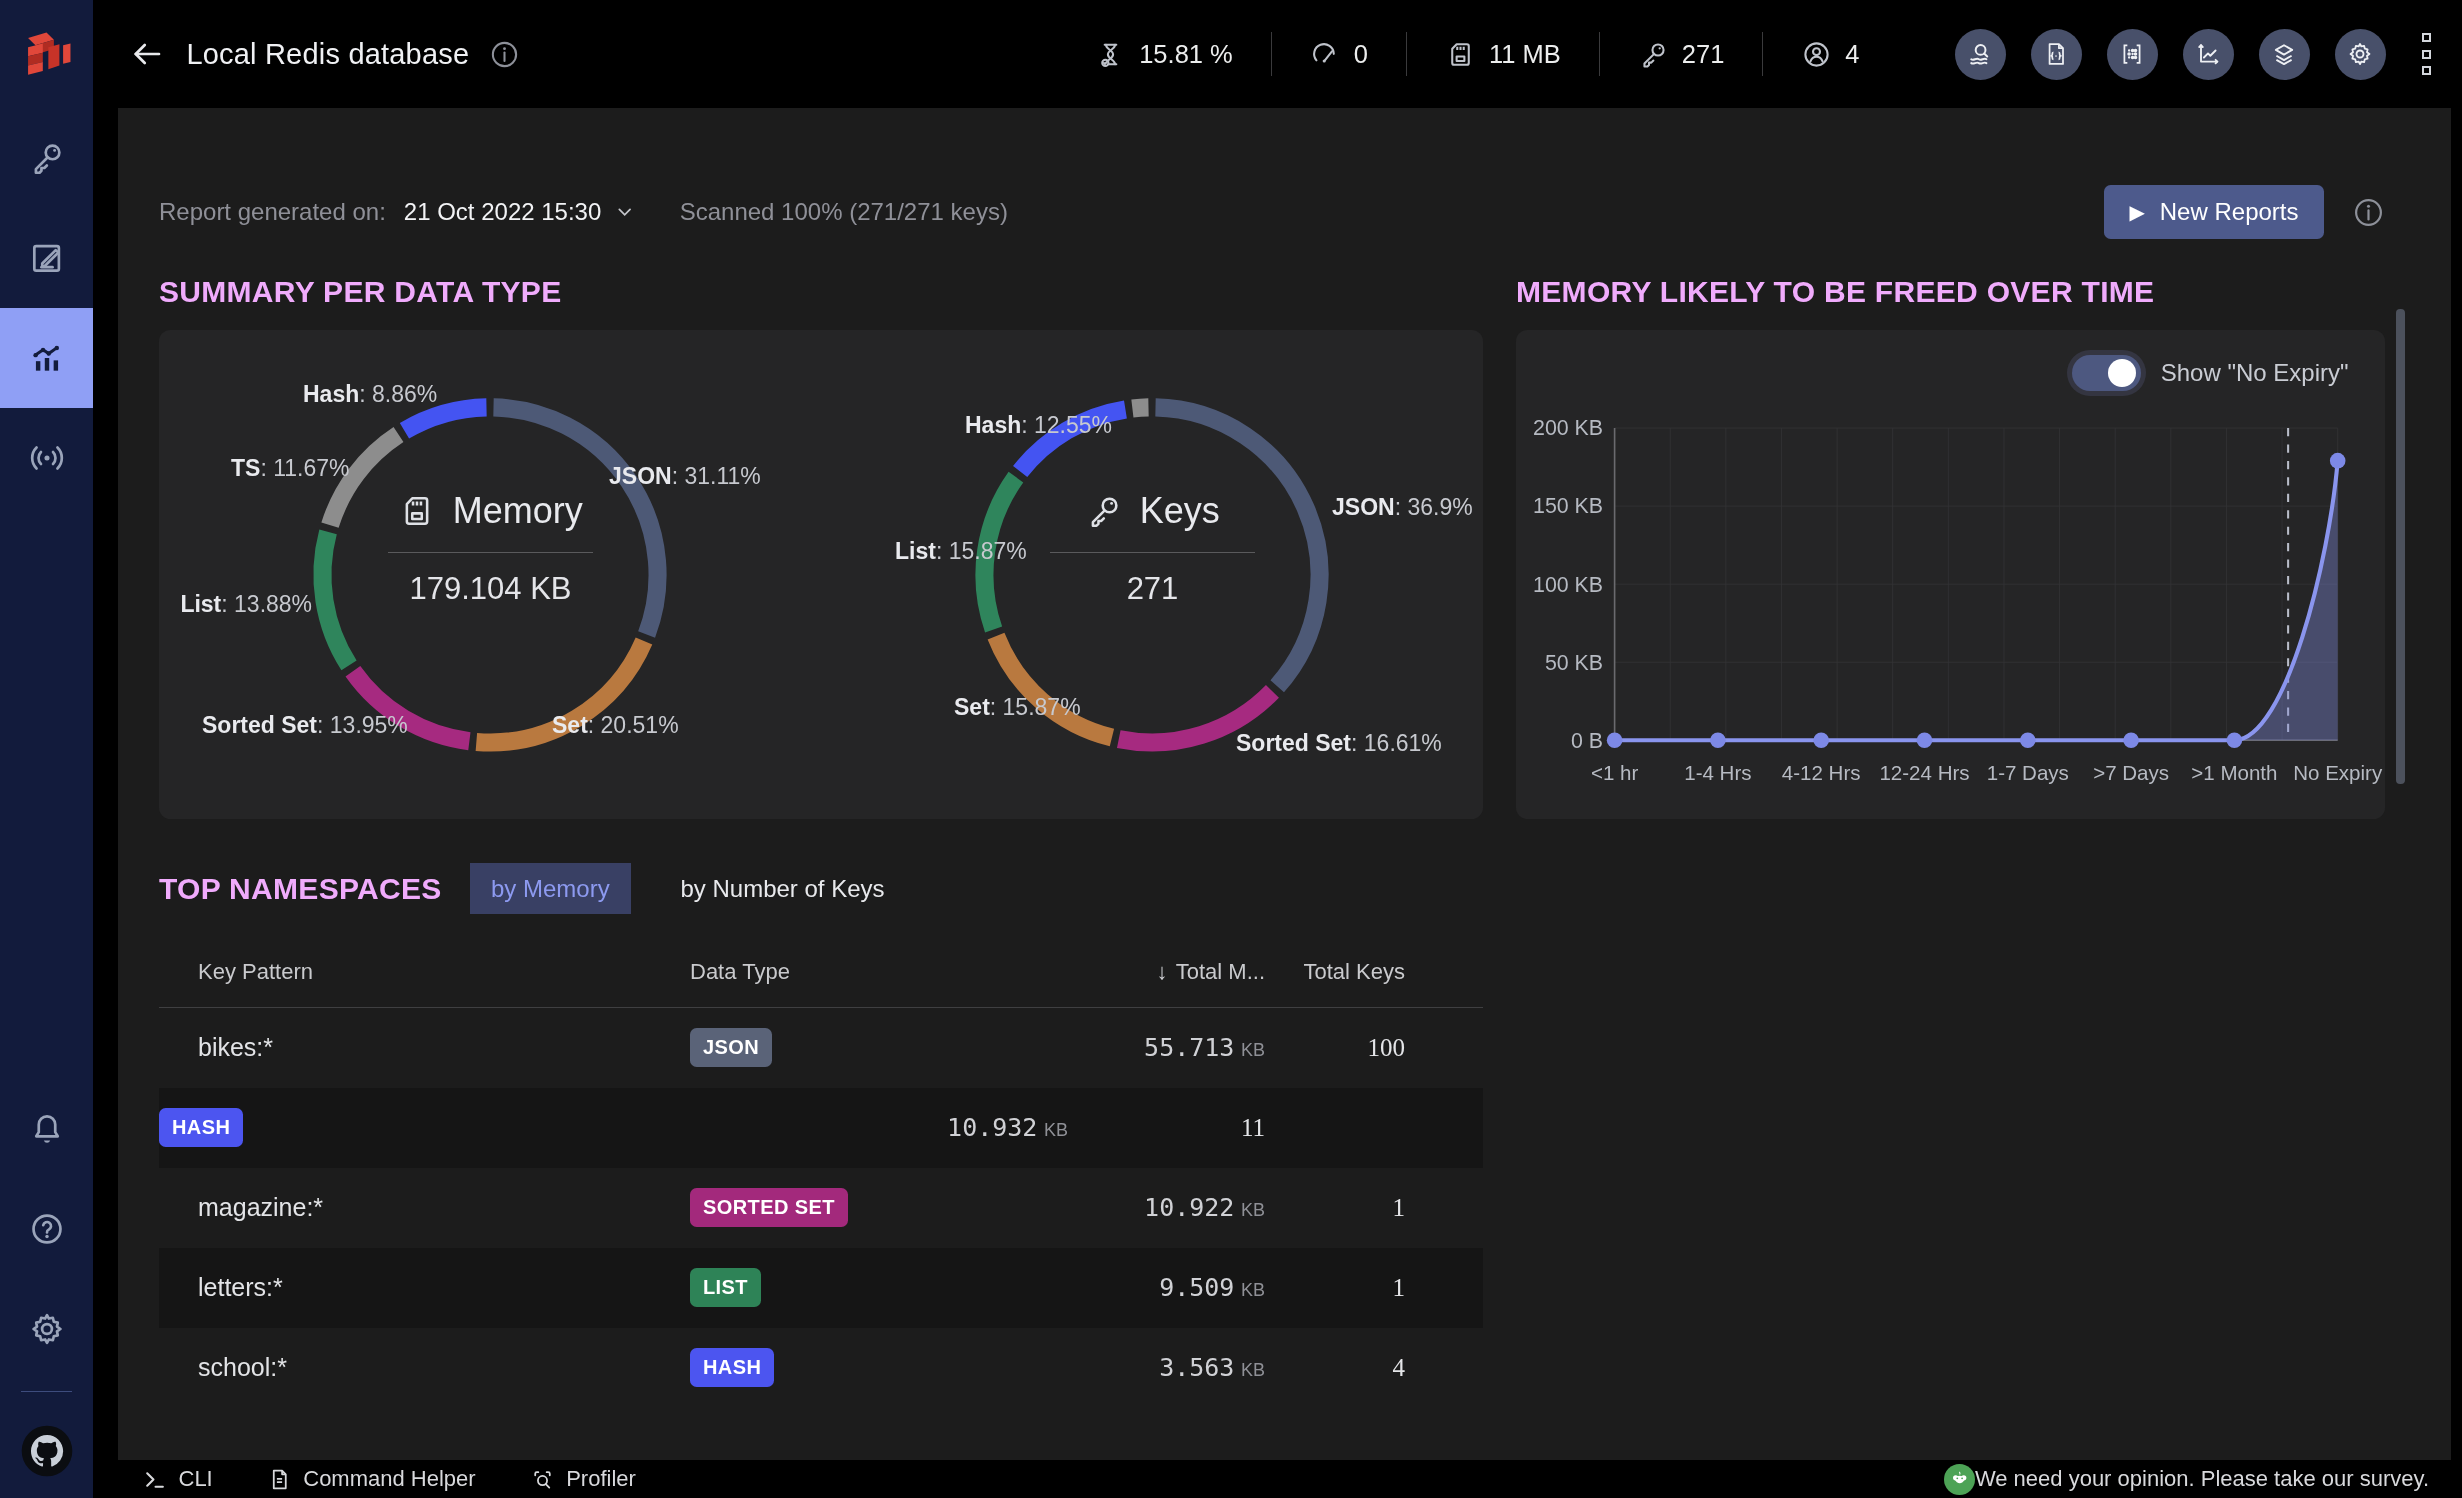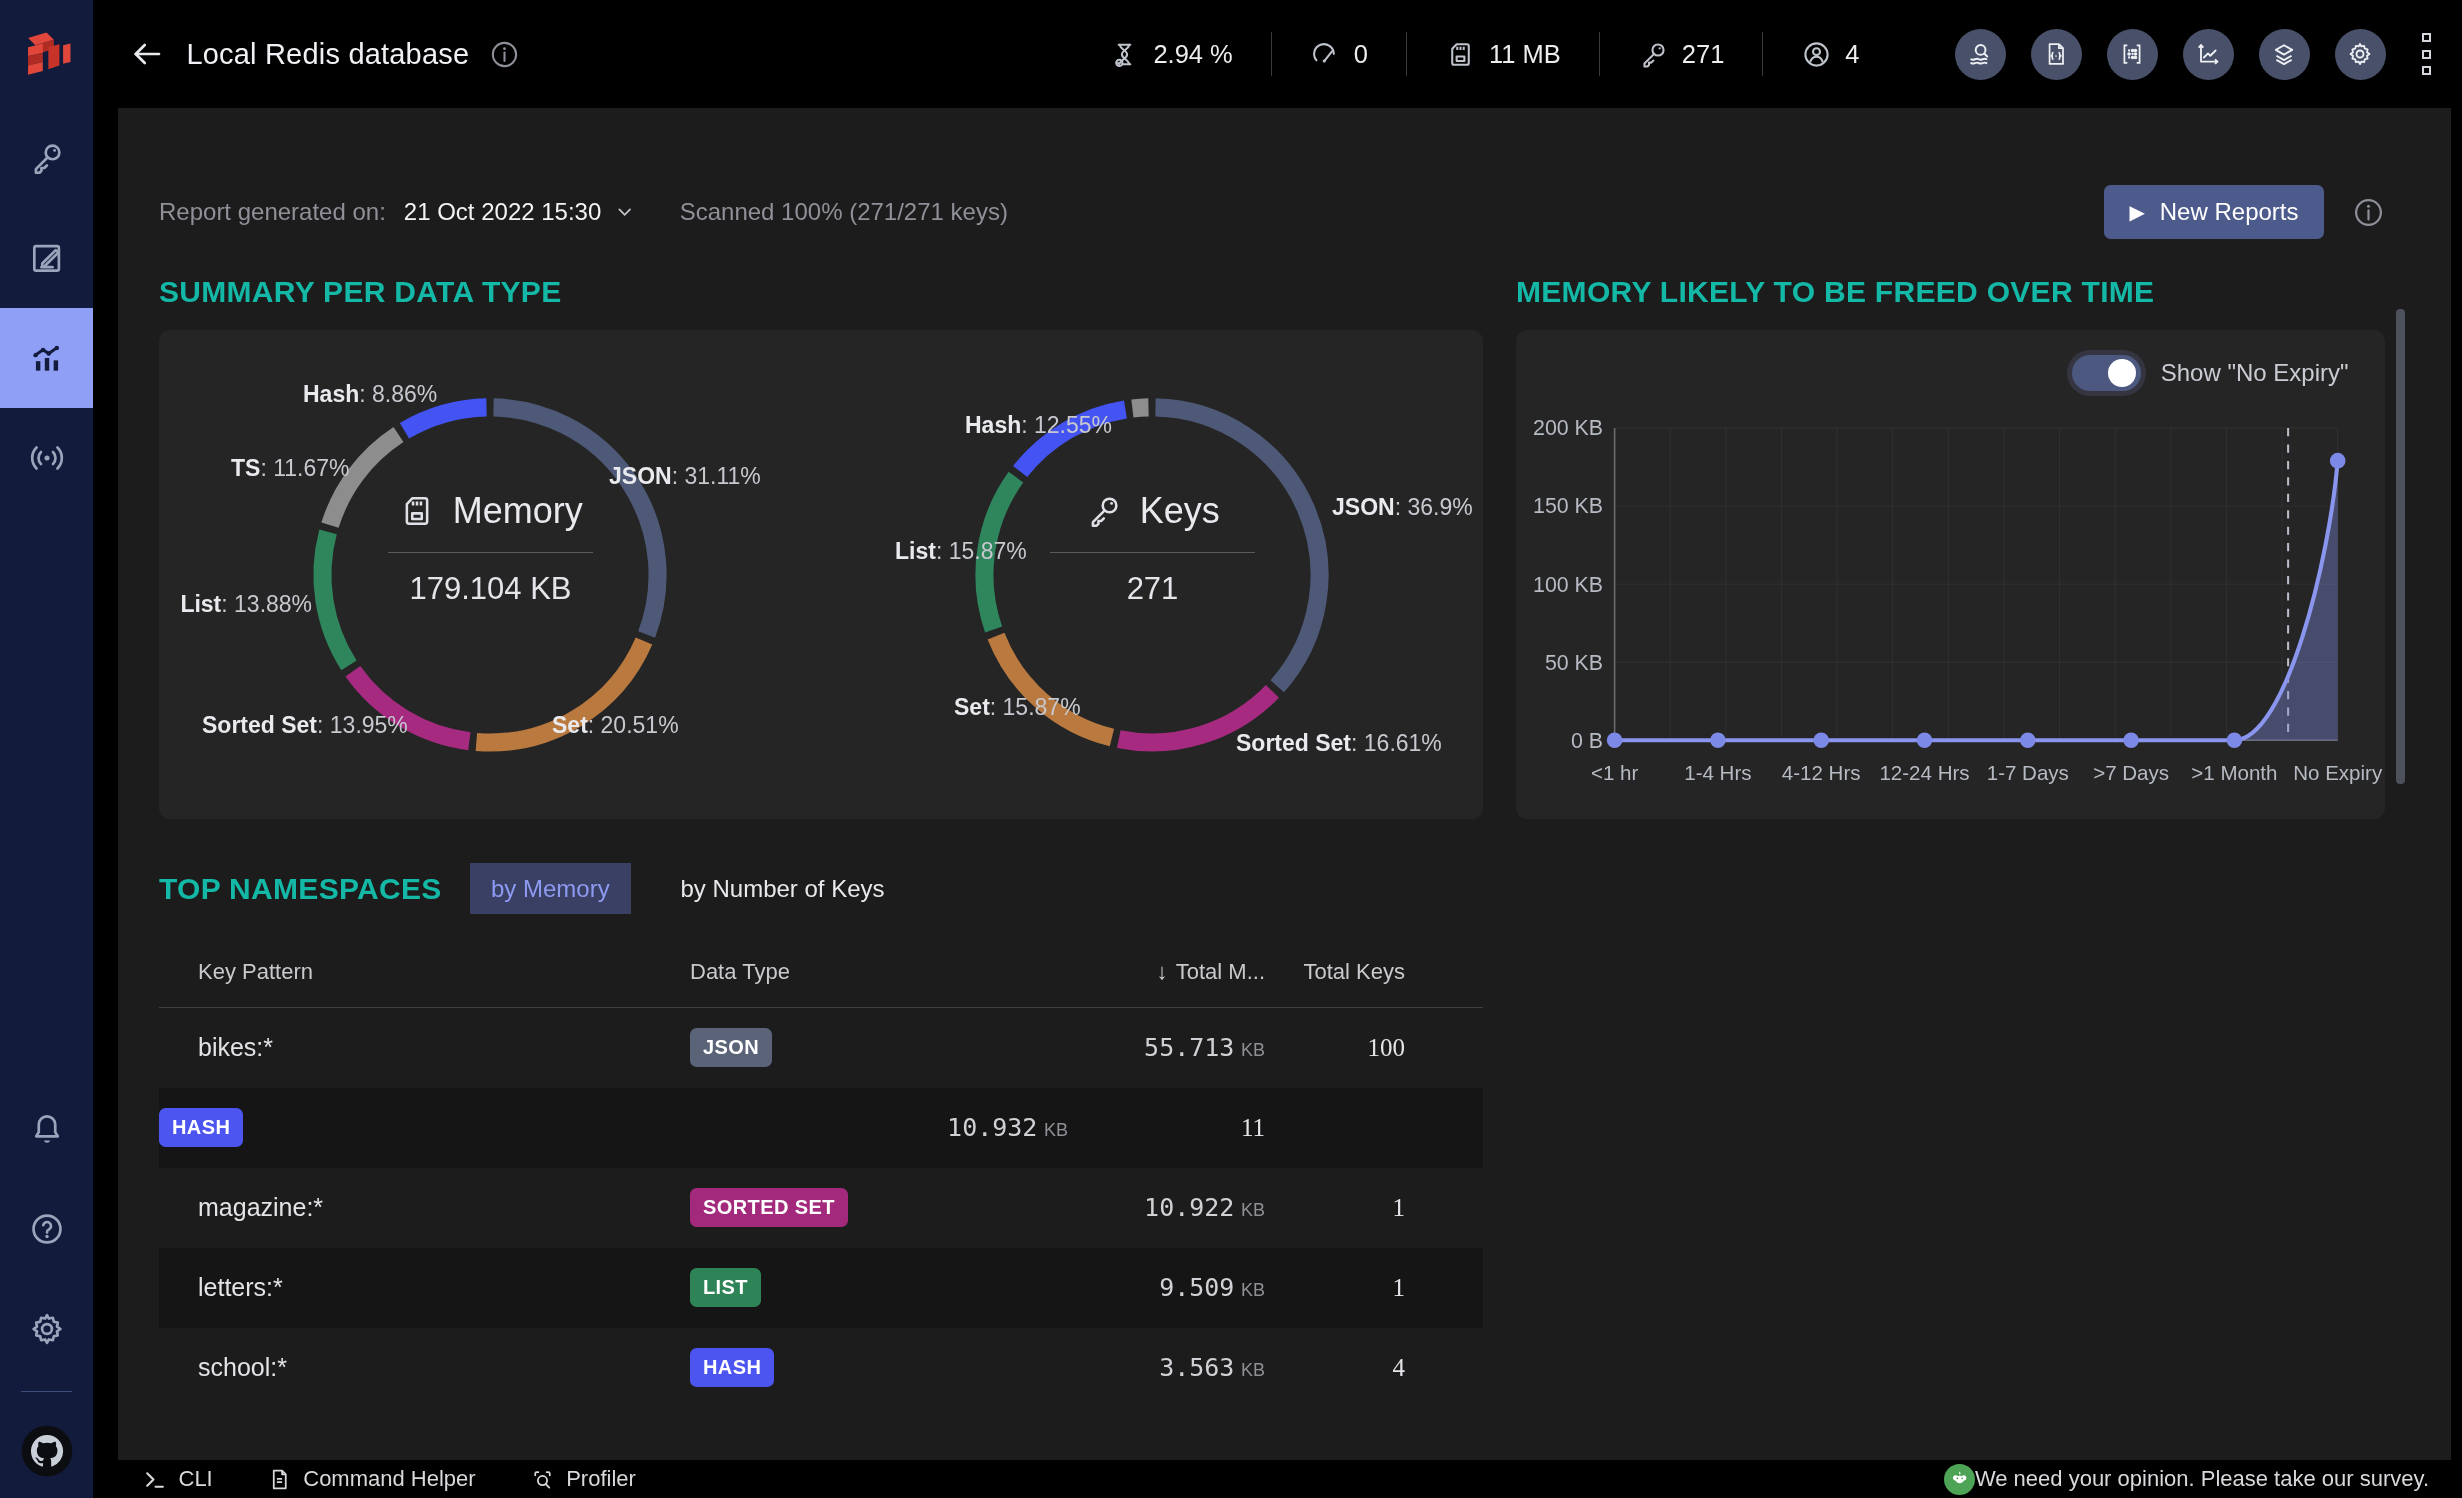--- a/index.html
+++ b/index.html
@@ -45,21 +45,21 @@
   .report-date-btn { background:none; border:none; color:#f2f3f5; font-size:24px; display:flex; align-items:center; gap:13px; margin-left:18px; cursor:pointer; }
   .report-scanned { margin-left:44px; }
   .report-right { margin-left:auto; display:flex; align-items:center; gap:28px; }
   .new-reports { background:#4d5a8c; color:#fff; border:none; border-radius:6.6px; font-size:24px; padding:13px 25px; display:flex; align-items:center; gap:15px; cursor:pointer; }
   .new-reports .play { font-size:20px; }
   .info-circ2 { color:#8d9099; display:flex; cursor:pointer; }
 
   .columns { display:flex; gap:33px; margin-top:36px; }
   .col-left { width:1324px; flex-shrink:0; }
   .col-right { flex:1; min-width:0; }
-  h2.sec { font-size:30px; font-weight:700; color:#14b8a6; letter-spacing:0.3px; }
+  h2.sec { font-size:30px; font-weight:700; color:#f0abfc; letter-spacing:0.3px; }
   .card { background:#252526; border-radius:11.5px; margin-top:21.4px; }
 
   
   .donut-card { height:489px; display:flex; }
   .donut-block { width:662px; height:489px; position:relative; }
   .donut-block svg.ring { position:absolute; left:0; top:0; }
   .donut-center { position:absolute; left:167px; top:160px; width:329px; display:flex; flex-direction:column; align-items:center; }
   .dc-title { display:flex; align-items:center; gap:16.4px; color:#e9eaee; font-size:36px; font-weight:500; }
   .dc-title svg { width:38px; height:38px; color:#dfe1e6; }
   .dc-div { width:205px; height:0.8px; background:#5a5a5c; margin:20px 0 18px; }
@@ -201,21 +201,21 @@
 
       <div class="stats">
         <div class="stat">
           <svg viewBox="0 0 24 24" fill="none" stroke="currentColor" stroke-width="1.6" stroke-linecap="round">
               <path d="M7.5 4.5h9M7.5 19.5h9"></path>
               <path d="M8.5 4.5c0 3.6 5.5 4 5.5 7.5s-5.5 3.9-5.5 7.5"></path>
               <path d="M15.5 4.5c0 3.6-5.5 4-5.5 7.5s5.5 3.9 5.5 7.5"></path>
               <circle cx="8" cy="18.5" r="2.4" fill="#000"></circle>
               <path d="M6.9 18.5l.8.8 1.4-1.5"></path>
             </svg>
-          <span>2.94 %</span>
+          <span>15.81 %</span>
         </div>
         <div class="stat">
           <svg viewBox="0 0 24 24" fill="none" stroke="currentColor" stroke-width="1.6" stroke-linecap="round">
               <path d="M5 16.5a7.6 7.6 0 1 1 13.4-5"></path>
               <path d="M11.5 16.5 17 9.5"></path>
               <circle cx="11" cy="17" r="1.2" fill="currentColor" stroke="none"></circle>
             </svg>
           <span>0</span>
         </div>
         <div class="stat">

